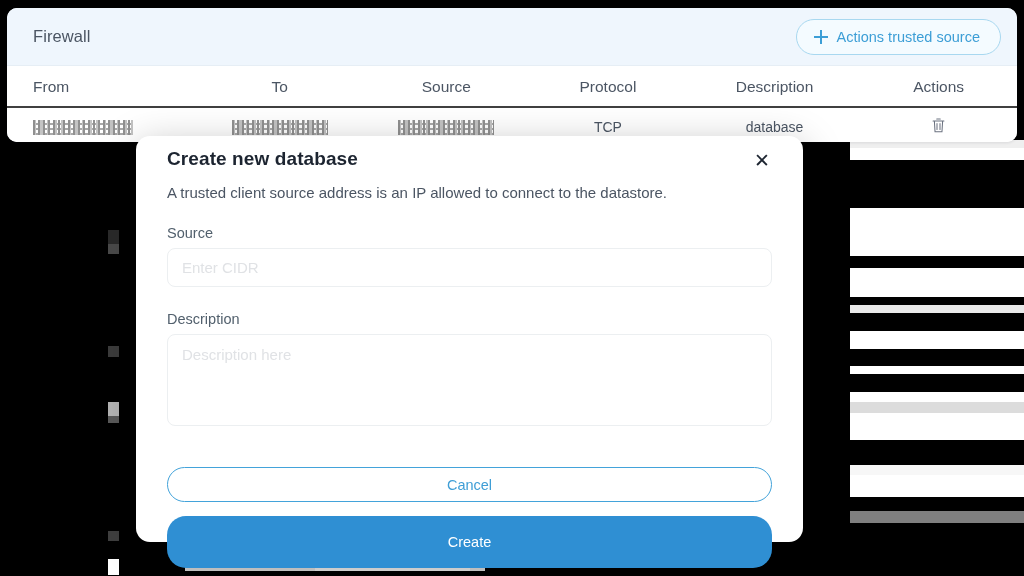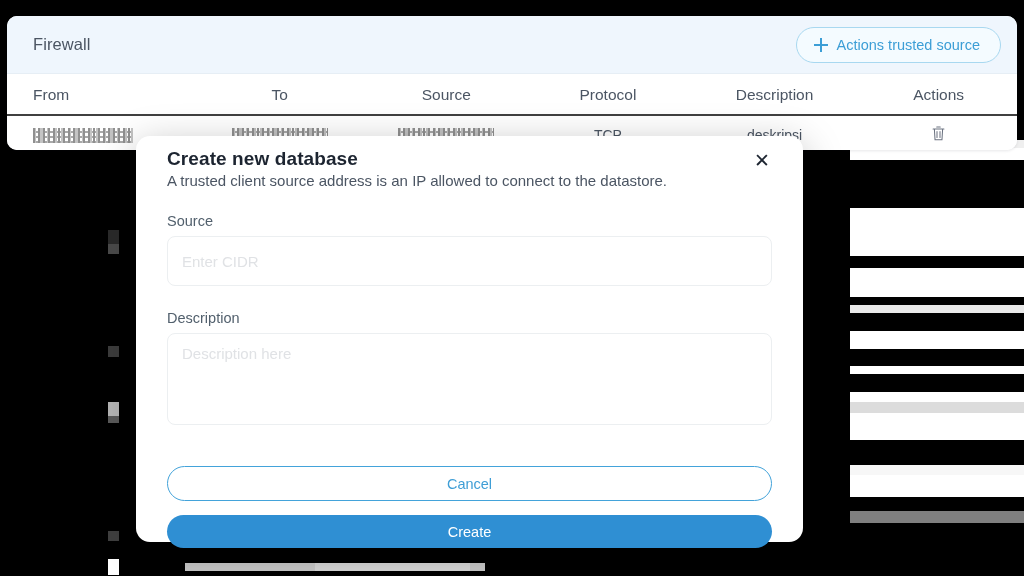--- a/index.html
+++ b/index.html
@@ -46,21 +46,21 @@
   .bg-bottom-band2 {
     position: absolute;
     left: 315px; top: 563px;
     width: 155px; height: 8px;
     background: #d8d8d8;
   }
 
   
   .card {
     position: absolute;
-    left: 7px; top: 16px;
+    left: 7px; top: 8px;
     width: 1010px;
     height: 134px;
     background: #ffffff;
     border-radius: 10px;
     box-shadow: 0 1px 3px rgba(16,24,40,.10);
     overflow: hidden;
   }
   .card-header {
     height: 58px;
     background: #eff6fd;
@@ -168,41 +168,42 @@
     background: none;
     border: 0;
     font-size: 19px;
     line-height: 1;
     color: #1c2430;
     cursor: pointer;
     padding: 2px 2px;
     margin-top: 1px;
   }
   .modal-sub {
+    margin-top: 12px;
     font-size: 15px;
     color: #4b5563;
   }
   .field-label {
     margin-top: 24px;
     margin-bottom: 7px;
     font-size: 14.5px;
     color: #52606d;
   }
   .text-input, .text-area {
     display: block;
     width: 605px;
     border: 1px solid #eceff1;
     border-radius: 8px;
     background: #fff;
     font-family: "Liberation Sans", sans-serif;
     font-size: 15px;
     color: #3c4654;
     outline: none;
   }
-  .text-input { height: 50px; padding: 0 14px; }
+  .text-input { height: 39px; padding: 0 14px; }
   .text-area  { height: 92px; padding: 11px 14px; resize: none; }
   .text-input::placeholder, .text-area::placeholder { color: #e0e2e5; }
 
   .modal-actions {
     display: flex;
     justify-content: center;
     gap: 14px;
     margin-top: 41px;
     flex-direction: column;
   }
@@ -212,21 +213,21 @@
     padding: 0 18px;
     border: 1px solid #43a3da;
     border-radius: 19px;
     background: #ffffff;
     color: #3f9ed6;
     font-size: 14.5px;
     font-family: "Liberation Sans", sans-serif;
     cursor: pointer;
   }
   .btn-submit {
-    height: 33px;
+    height: 52px;
     min-width: 79px;
     padding: 0 20px;
     border: 0;
     border-radius: 19px;
     background: #2f8fd3;
     color: #ffffff;
     font-size: 14.5px;
     font-family: "Liberation Sans", sans-serif;
     cursor: pointer;
   }
@@ -306,21 +307,21 @@
           <td>
             <span class="redacted"></span>
           </td>
           <td>
             <span class="redacted narrow"></span>
           </td>
           <td>
             <span class="redacted narrow"></span>
           </td>
           <td>TCP</td>
-          <td>deskripsi</td>
+          <td>database</td>
           <td>
             <span class="trash-icon">
               <svg viewBox="0 0 16 18" width="15" height="17" aria-hidden="true">
                 <path d="M2.2 4.3h11.6M6.1 2.0h3.8M3.6 4.3l.7 11.3h7.4l.7-11.3M6.4 7.0v6.2M9.6 7.0v6.2" fill="none" stroke="#6b7280" stroke-width="1.1" stroke-linecap="round"></path>
               </svg>
             </span>
           </td>
         </tr>
       </tbody>
     </table>

